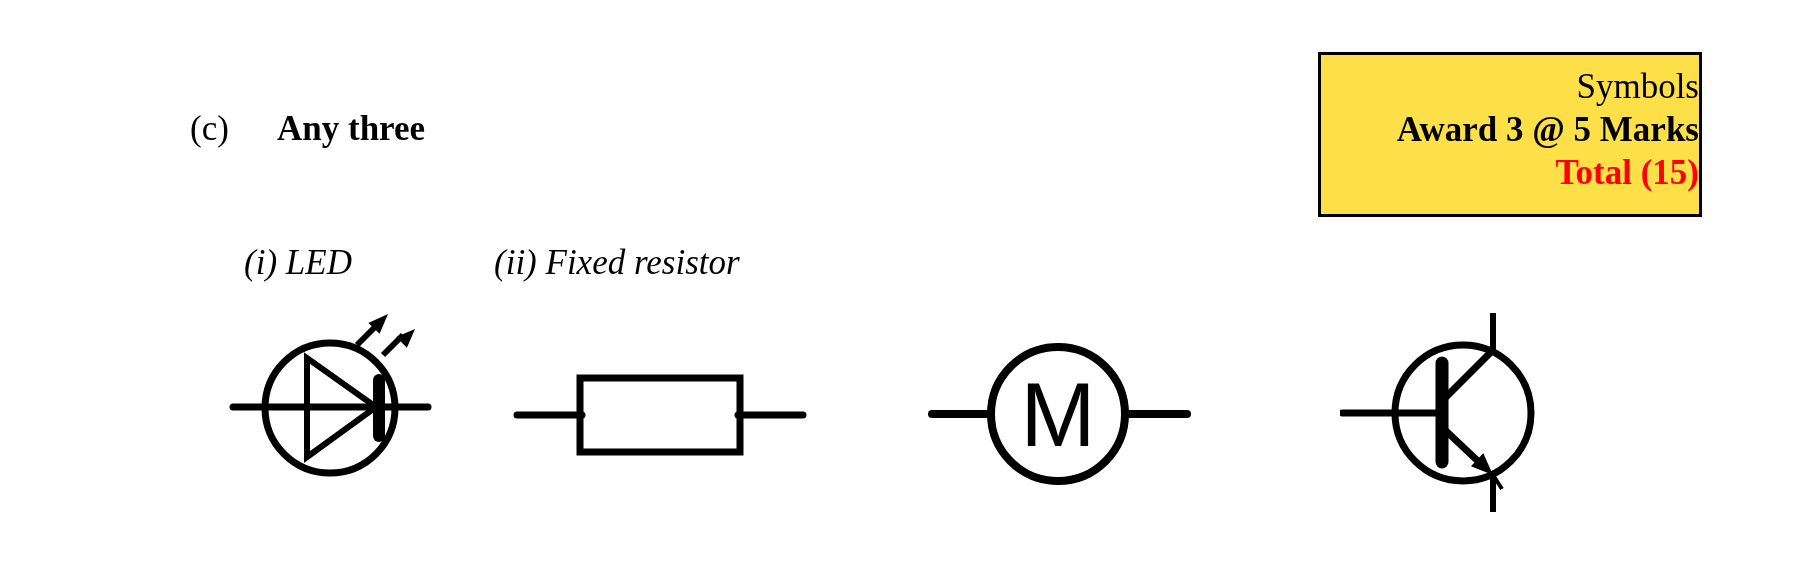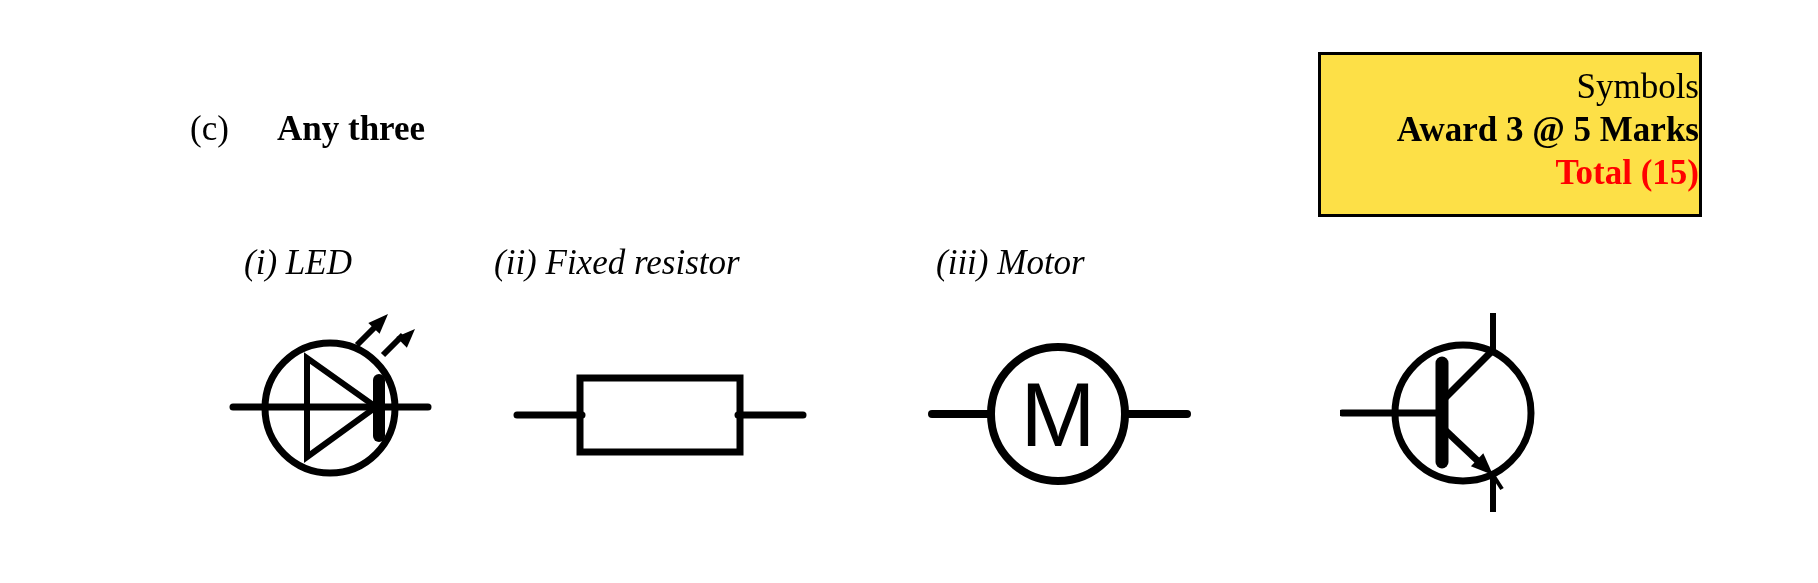--- a/index.html
+++ b/index.html
@@ -80,21 +80,20 @@
   <div class="abs instruction">Any three</div>
 
   <div class="abs marks-box">
     <div class="marks-line-title">Symbols</div>
     <div class="marks-line-award">Award 3 @ 5 Marks</div>
     <div class="marks-line-total">Total (15)</div>
   </div>
 
   <div class="abs sym-label lbl-led">(i) LED</div>
   <div class="abs sym-label lbl-resistor">(ii) Fixed resistor</div>
-  <div class="abs sym-label lbl-motor">(iii) Motor</div>
 
   <svg class="abs svg-led" width="220" height="190" viewBox="0 0 220 190">
     <line class="stroke" x1="13" y1="107" x2="208" y2="107" stroke-width="7" stroke-linecap="round"></line>
     <circle class="stroke" cx="110" cy="108" r="65" stroke-width="7" fill="#ffffff" fill-opacity="0"></circle>
     <polygon class="stroke" points="87,58 87,157 156,107" stroke-width="6" stroke-linejoin="miter"></polygon>
     <line class="stroke" x1="159" y1="80" x2="159" y2="136" stroke-width="12" stroke-linecap="round"></line>
     <g>
       <line class="stroke" x1="137" y1="45" x2="155" y2="27" stroke-width="6"></line>
       <polygon class="fillink" points="168,14 159.6,33.8 148.3,23.1"></polygon>
     </g>

